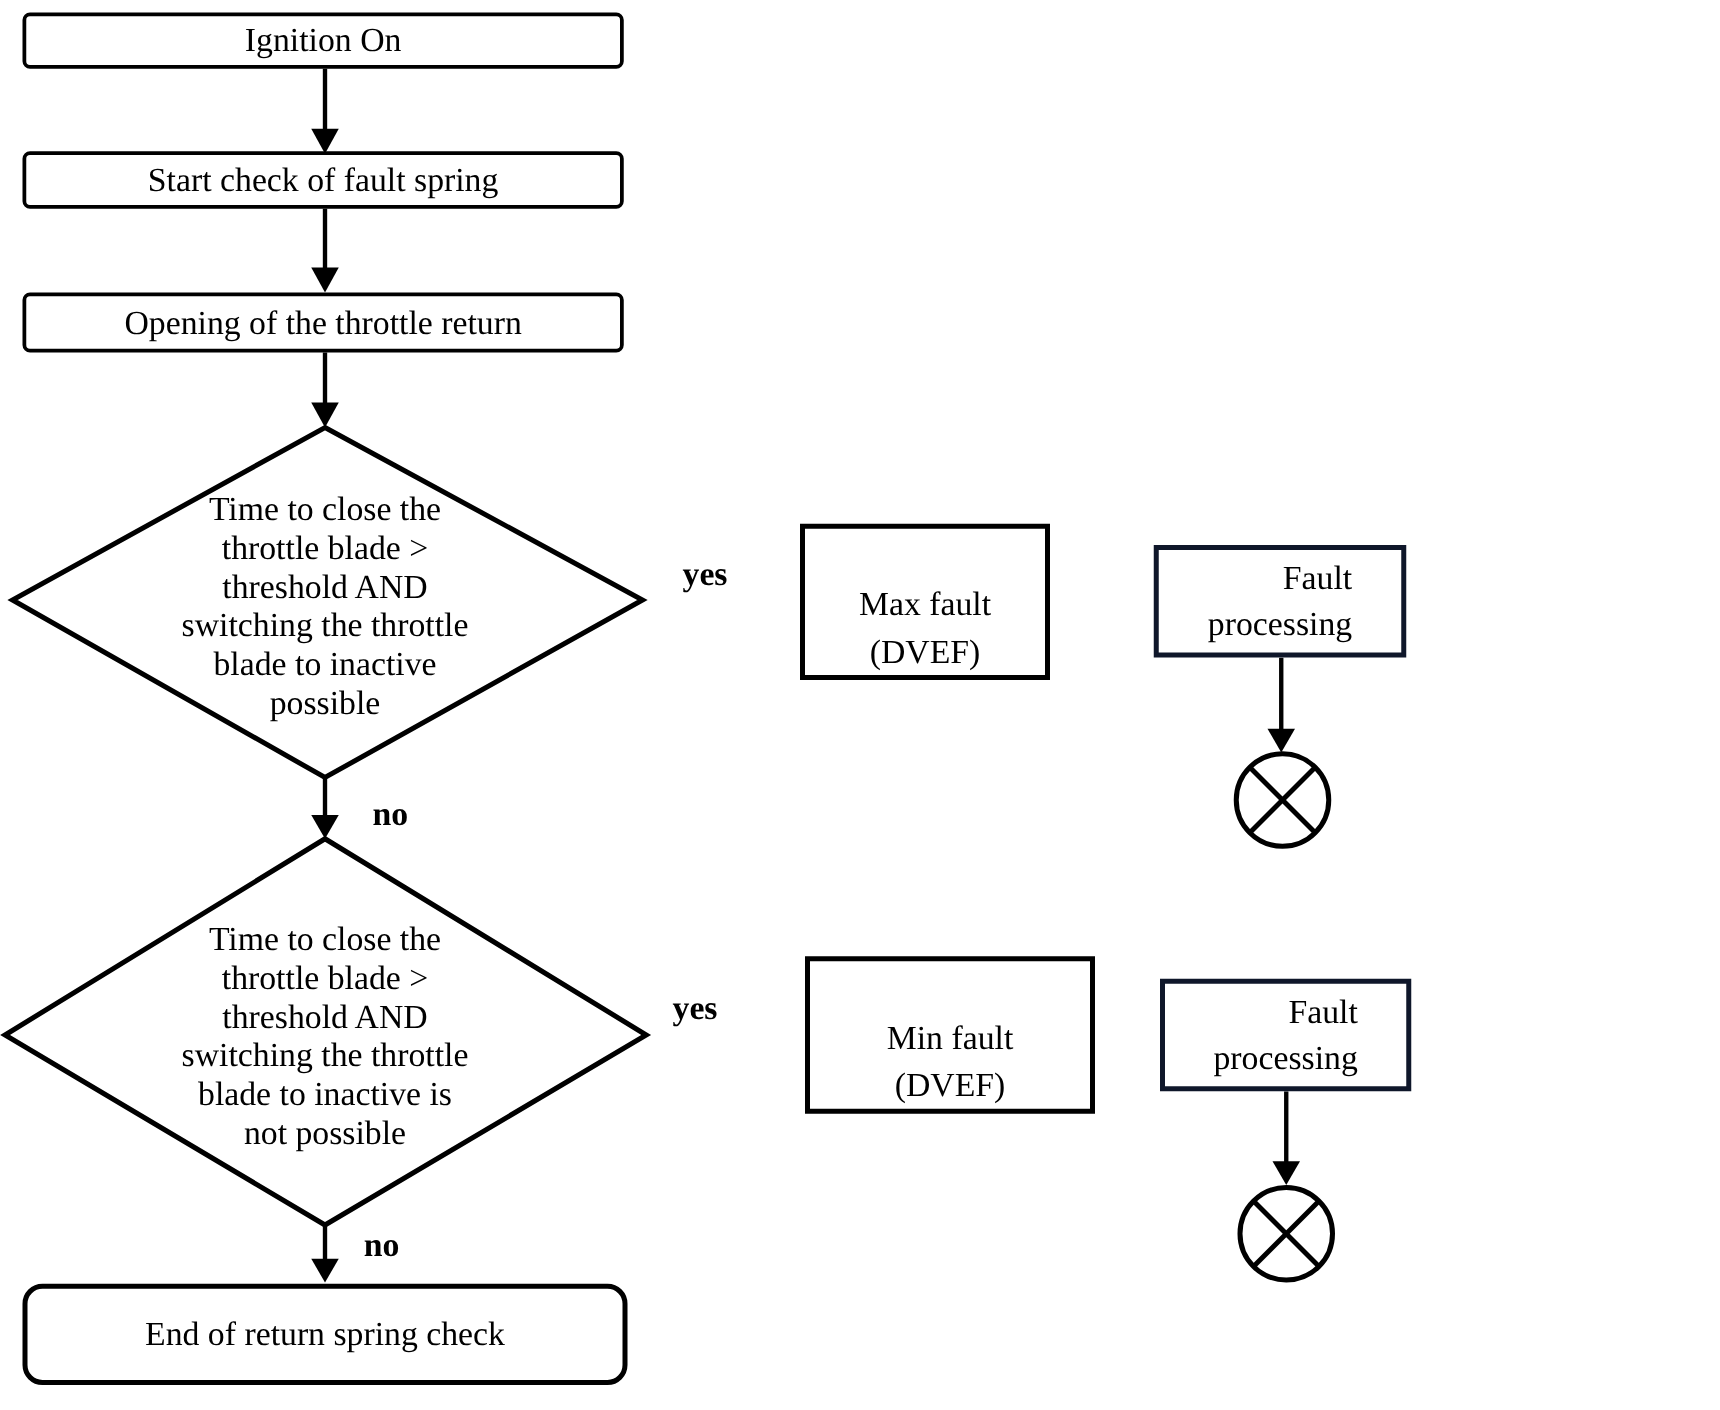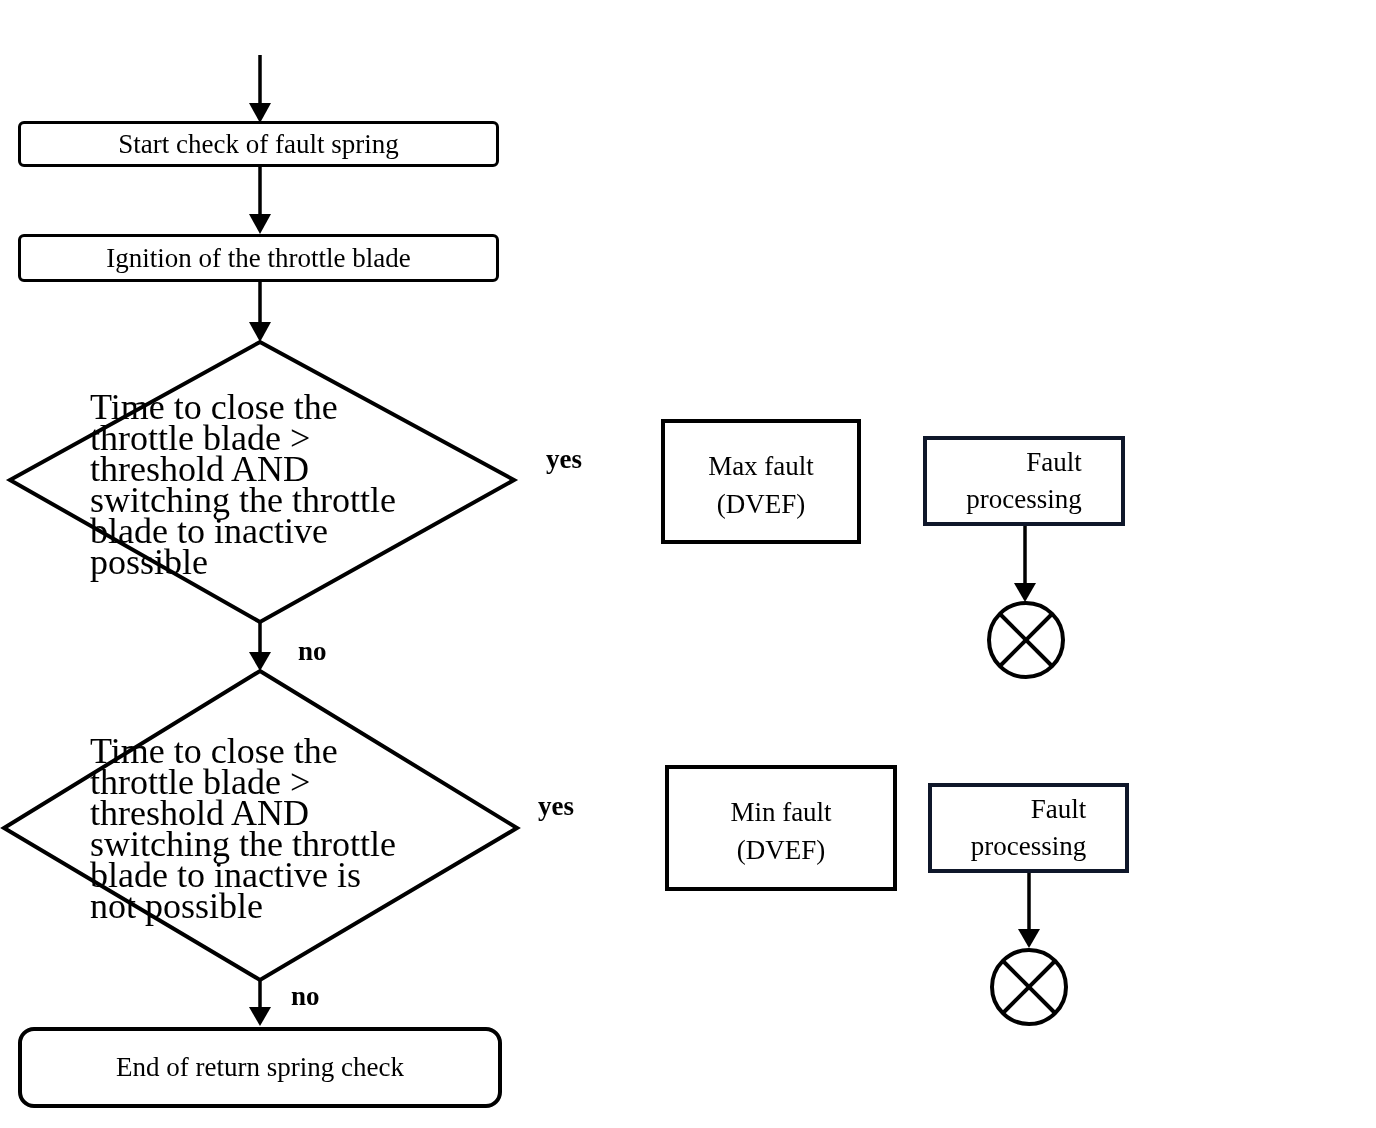--- a/index.html
+++ b/index.html
@@ -33,43 +33,42 @@
     text-align: center;
     font-size: 27px;
     line-height: 31px;
   }
   .proc {
     border: 3px solid #000000;
     border-radius: 6px;
   }
   .fault-box {
     border: 4px solid #000000;
-    align-items: flex-start;
+    align-items: flex-end;
     padding-top: 24px;
     line-height: 38px;
-    margin-left: 21px;
   }
   .fp-box {
     border: 4px solid #0f172a;
     line-height: 37px;
     text-align: right;
   }
   .terminal {
     border: 4px solid #000000;
     border-radius: 16px;
     font-size: 27px;
   }
   .lbl {
     white-space: pre-line;
   }
   .diamond-label {
     position: absolute;
     width: 340px;
-    text-align: left;
-    font-size: 36px;
+    text-align: center;
+    font-size: 27px;
     line-height: 31px;
     white-space: pre-line;
     background: transparent;
   }
   .edge-label {
     position: absolute;
     font-size: 27px;
     line-height: 30px;
     background: transparent;
     font-weight: bold;
@@ -127,27 +126,30 @@
       <polygon points="1018,929 1040,929 1029,948" fill="#000"></polygon>
     </g>
 
     <g>
       <circle cx="1029" cy="987" r="37" fill="#ffffff" stroke="#000000" stroke-width="4"></circle>
       <line x1="1003" y1="961" x2="1055" y2="1013" stroke="#000" stroke-width="4"></line>
       <line x1="1055" y1="961" x2="1003" y2="1013" stroke="#000" stroke-width="4"></line>
     </g>
   </svg>
 
+  <div class="node proc" style="left:18px; top:10px; width:481px; height:45px;">
+    <span class="lbl">Ignition On</span>
+  </div>
 
   <div class="node proc" style="left:18px; top:121px; width:481px; height:46px;">
     <span class="lbl">Start check of fault spring</span>
   </div>
 
   <div class="node proc" style="left:18px; top:234px; width:481px; height:48px;">
-    <span class="lbl">Ignition of the throttle blade</span>
+    <span class="lbl">Opening of the throttle return</span>
   </div>
 
   <div class="diamond-label" style="left:90px; top:392px;">Time to close the
 throttle blade &gt;
 threshold AND
 switching the throttle
 blade to inactive
 possible</div>
 
   <div class="diamond-label" style="left:90px; top:736px;">Time to close the

